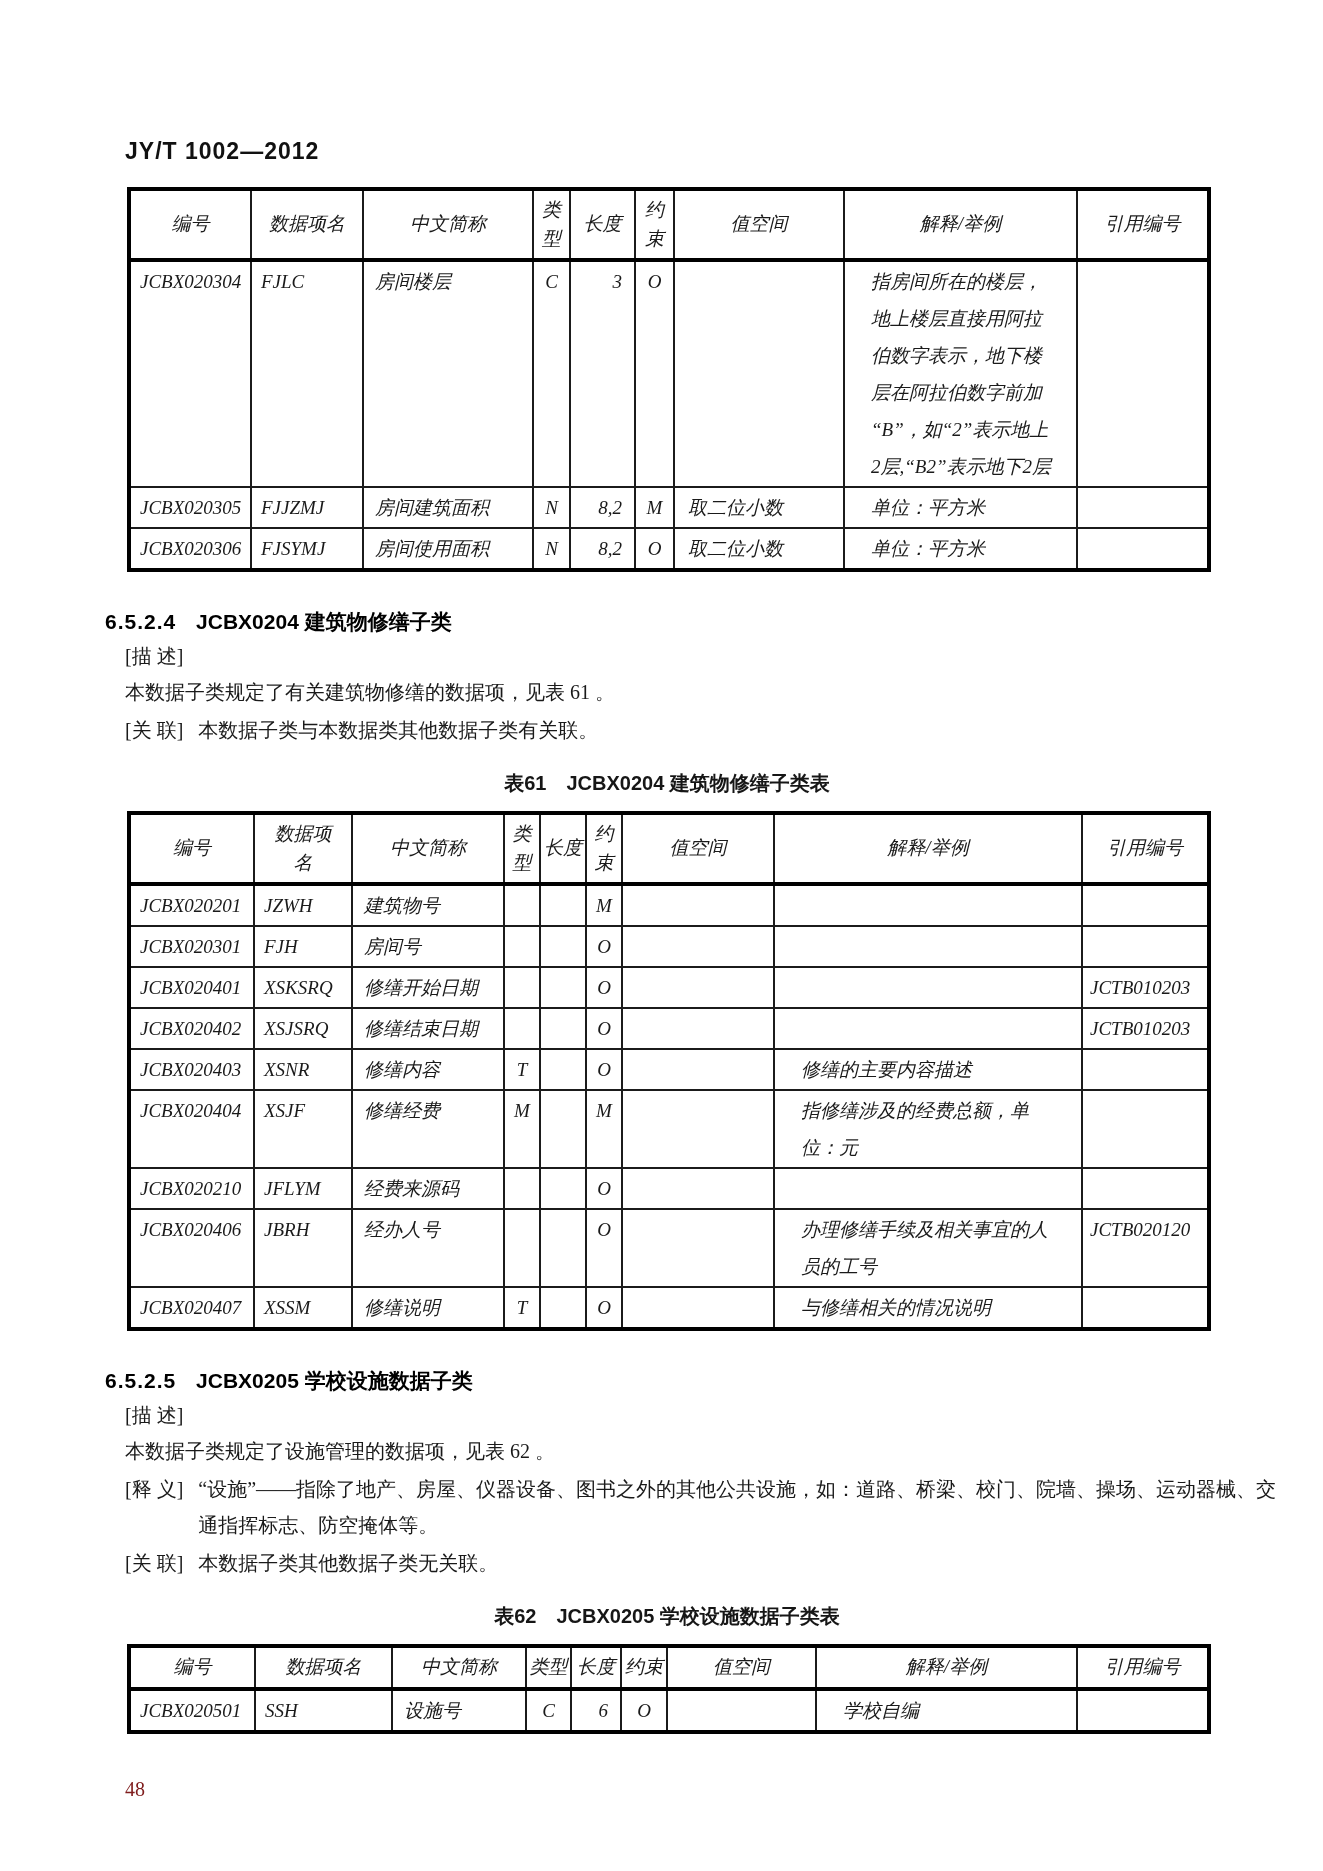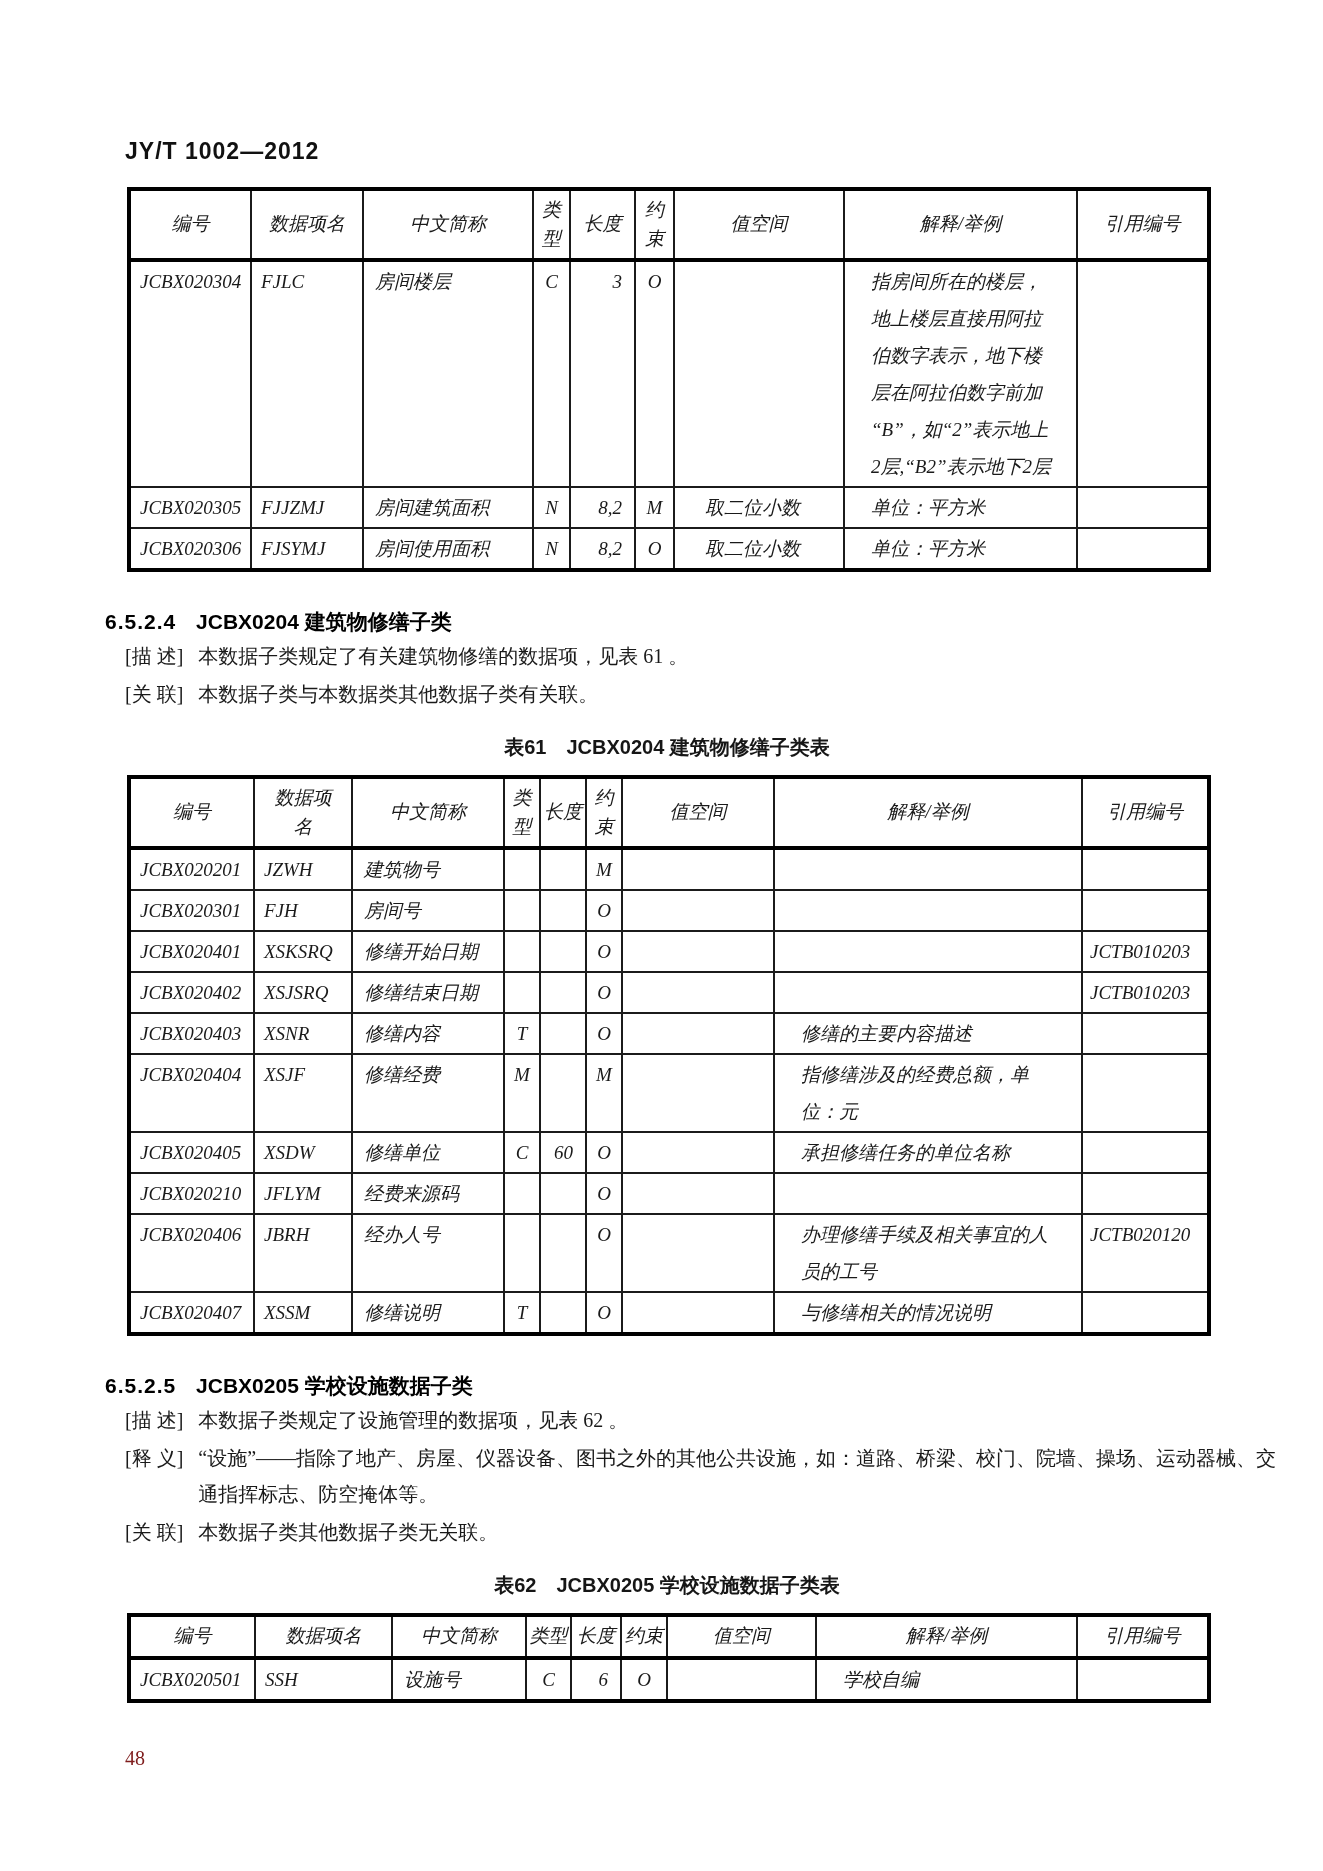--- a/index.html
+++ b/index.html
@@ -49,39 +49,39 @@
     padding:1px 4px;
     line-height:37px;
     overflow:hidden;
   }
   .datatable td.c0{padding-left:9px;}
   .datatable td.c1{padding-left:9px;}
   .datatable td.c2{padding-left:11px;}
   .datatable td.c3{text-align:center;padding-left:1px;padding-right:1px;}
   .datatable td.c4{text-align:right;padding-right:12px;}
   .datatable td.c5{text-align:center;padding-left:1px;padding-right:1px;}
-  .datatable td.c6{padding-left:30px;}
+  .datatable td.c6{padding-left:13px;}
   .datatable td.c7{padding-left:26px;padding-right:22px;}
   .datatable td.c8{padding-left:7px;padding-right:4px;}
   
   h2.sec{
     margin:36px 0 0 105px;
     font-family:"Liberation Sans","DejaVu Sans",sans-serif;
     font-weight:700;
     font-size:21px;
     color:#000000;
   }
   h2.sec .sec-num{margin-right:14px;letter-spacing:1px;}
   .para{
     display:flex;
     margin:2px 40px 0 125px;
     font-size:20px;
     line-height:36px;
   }
-  .para.first{}
+  .para.first{flex-direction:column;}
   .para .plabel{flex:0 0 auto;margin-right:15px;white-space:nowrap;}
   .para .ptext{flex:1 1 auto;}
   .caption{
     margin:22px 0 0 127px;
     width:1080px;
     text-align:center;
     font-family:"Liberation Sans","DejaVu Sans",sans-serif;
     font-weight:700;
     font-size:20px;
     color:#161616;
@@ -262,31 +262,20 @@
           <td class="c1">XSJF</td>
           <td class="c2">修缮经费</td>
           <td class="c3">M</td>
           <td class="c4"></td>
           <td class="c5">M</td>
           <td class="c6"></td>
           <td class="c7">指修缮涉及的经费总额，单位：元</td>
           <td class="c8"></td>
         </tr>
         <tr>
-          <td class="c0">JCBX020405</td>
-          <td class="c1">XSDW</td>
-          <td class="c2">修缮单位</td>
-          <td class="c3">C</td>
-          <td class="c4">60</td>
-          <td class="c5">O</td>
-          <td class="c6"></td>
-          <td class="c7">承担修缮任务的单位名称</td>
-          <td class="c8"></td>
-        </tr>
-        <tr>
           <td class="c0">JCBX020210</td>
           <td class="c1">JFLYM</td>
           <td class="c2">经费来源码</td>
           <td class="c3"></td>
           <td class="c4"></td>
           <td class="c5">O</td>
           <td class="c6"></td>
           <td class="c7"></td>
           <td class="c8"></td>
         </tr>

